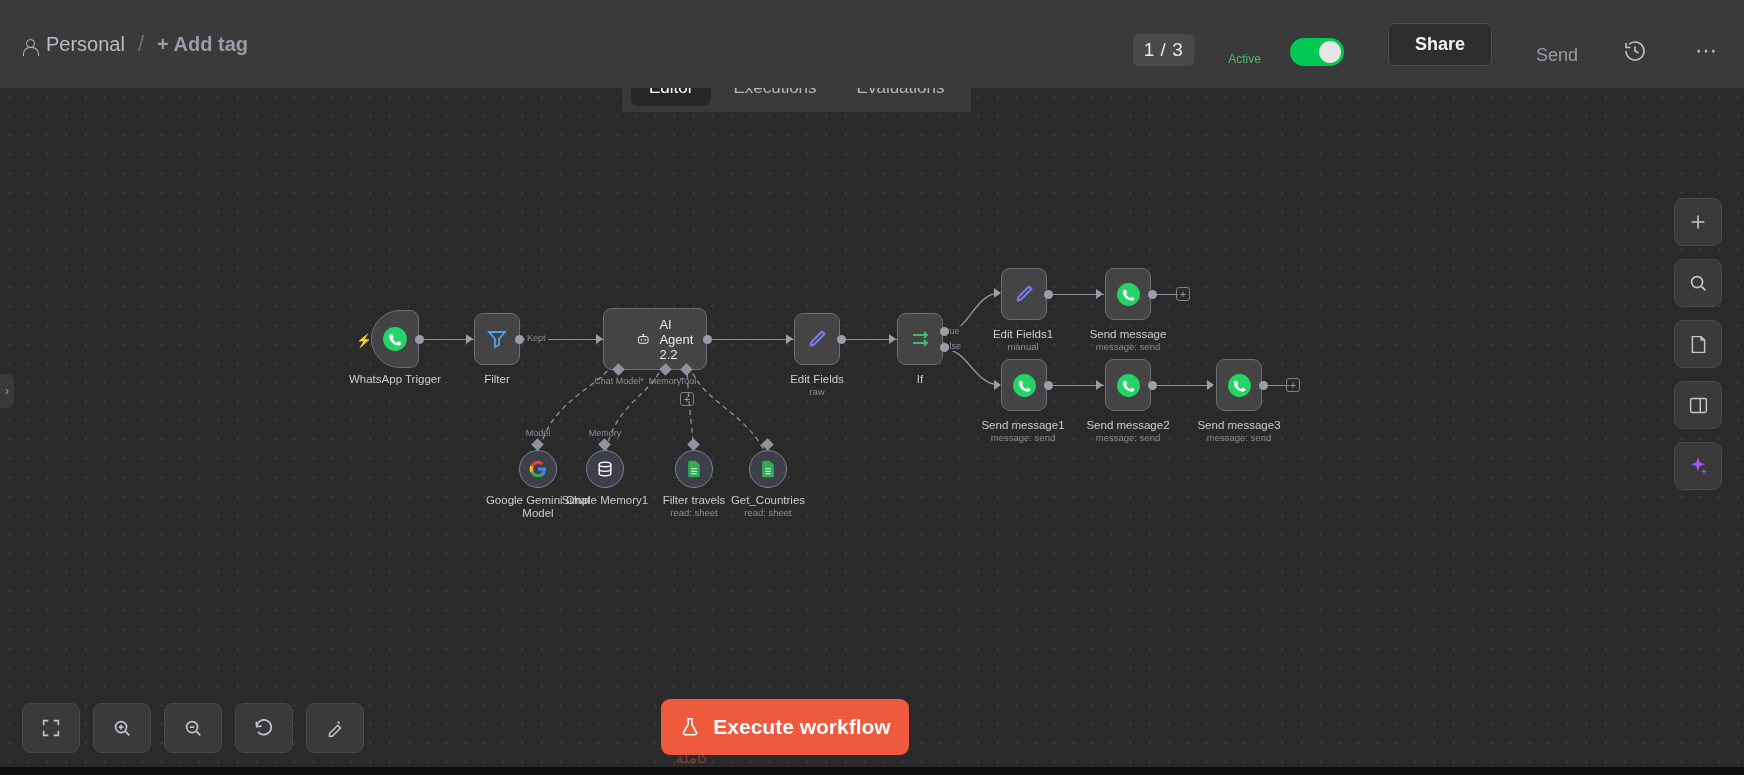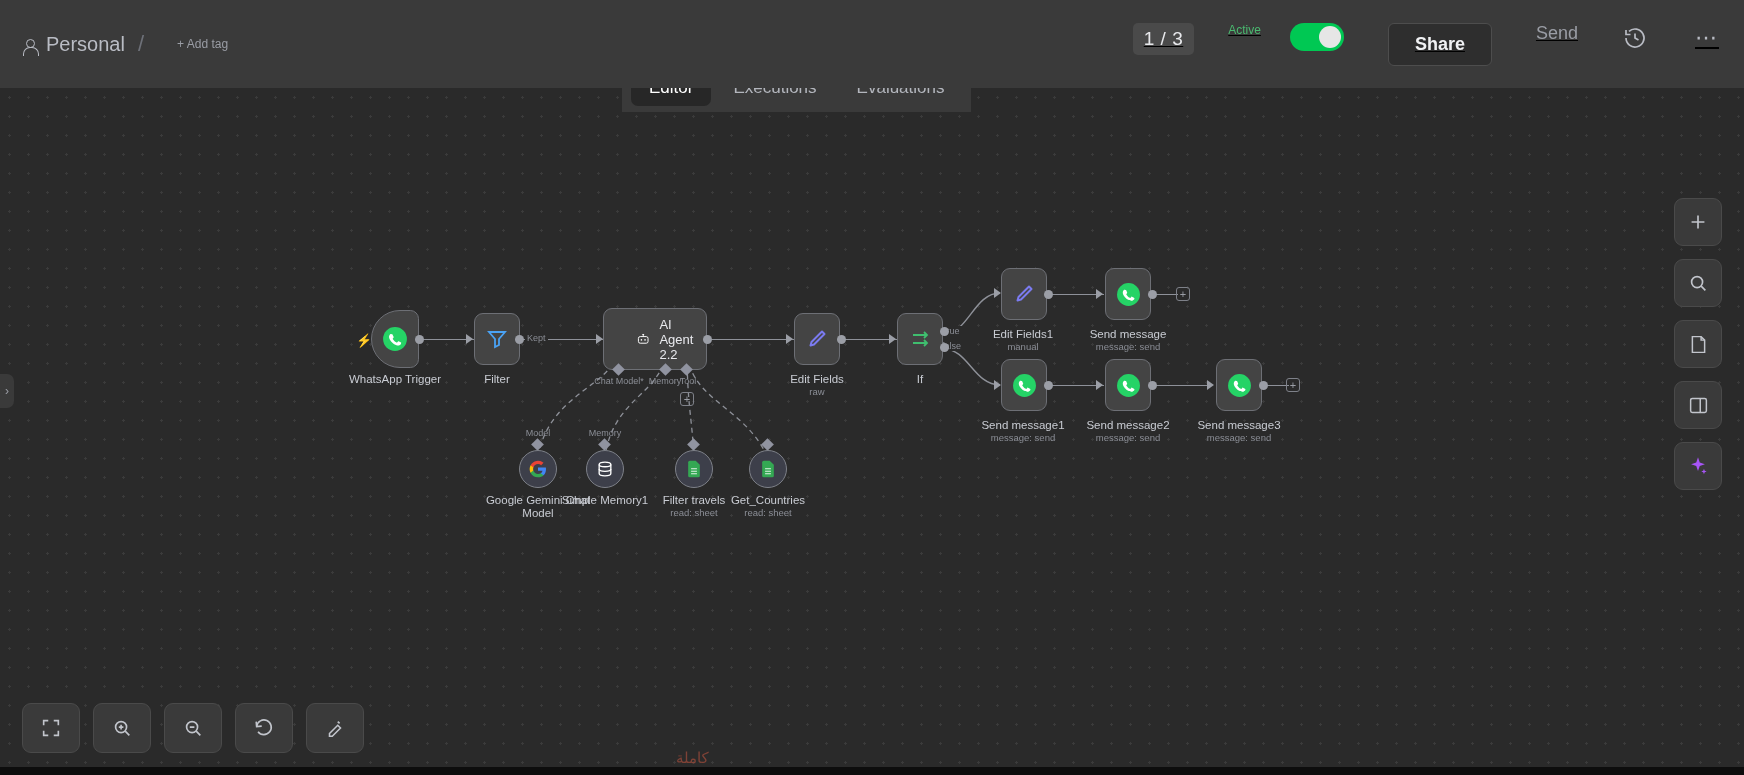--- a/index.html
+++ b/index.html
@@ -18,23 +18,23 @@
     padding: 0 22px; z-index: 40;
   }
   .crumb-owner { display: flex; align-items: flex-end; gap: 9px; color: #b9bcc4; font-size: 20px; }
   .person-icon { width: 15px; height: 17px; position: relative; display:inline-block; }
   .person-icon::before { content:""; position:absolute; left:4px; top:0; width:7px; height:7px;
     border:1.6px solid #b9bcc4; border-radius:50%; }
   .person-icon::after { content:""; position:absolute; left:0.5px; top:8.5px; width:14px; height:8px;
     border:1.6px solid #b9bcc4; border-bottom:none; border-radius:7px 7px 0 0; }
   .crumb-sep { color: #6e7179; font-size: 22px; margin: 0 13px; font-weight: 300; }
   .wf-title { color: #f2f3f5; font-size: 22px; font-weight: 600; letter-spacing: .1px; }
-  .add-tag { color: #9a9da5; font-size: 12px; margin-left: 20px; cursor: pointer; }
-
-  .hdr-right { margin-left: auto; display: flex; align-items: flex-start; gap: 16px; text-decoration: underline; }
+  .add-tag { color: #9a9da5; font-size: 20px; cursor: pointer; font-weight: bold; }
+
+  .hdr-right { margin-left: auto; display: flex; align-items: flex-end; gap: 16px; }
   .count-badge {
     background: #4a4a4a; color: #e8e9ec; font-size: 19px; font-weight: 500;
     padding: 5px 11px; border-radius: 5px; letter-spacing: .5px;
   }
   .active-label { color: #4aba70; font-size: 12px; margin-left: 18px; }
   .toggle {
     width: 54px; height: 28px; border-radius: 14px; background: #00c853;
     margin-left: 13px; position: relative; cursor: pointer;
   }
   .toggle::after {
@@ -430,17 +430,24 @@
         </svg>
       </div>
       <div class="ctl-btn">
         <svg width="22" height="22" viewBox="0 0 24 24" fill="none" stroke="#c2c5cc" stroke-width="1.7">
           <path d="M6 18l9-9 3 3-9 9H6z"></path>
             <path d="M15 5l2 2"></path>
         </svg>
       </div>
     </div>
 
+    <div id="execbtn">
+      <svg width="22" height="24" viewBox="0 0 24 24" fill="none" stroke="#ffffff" stroke-width="1.7">
+        <path d="M10 3v6l-5 9a1.6 1.6 0 0 0 1.4 2.4h11.2A1.6 1.6 0 0 0 19 18l-5-9V3"></path>
+        <path d="M9 3h6"></path>
+      </svg>
+      <span class="exec-text">Execute workflow</span>
+    </div>
     <div class="wm">كاملة</div>
   </div>
 
   <div class="bottom-strip"></div>
 </div>
 
 </body></html>

